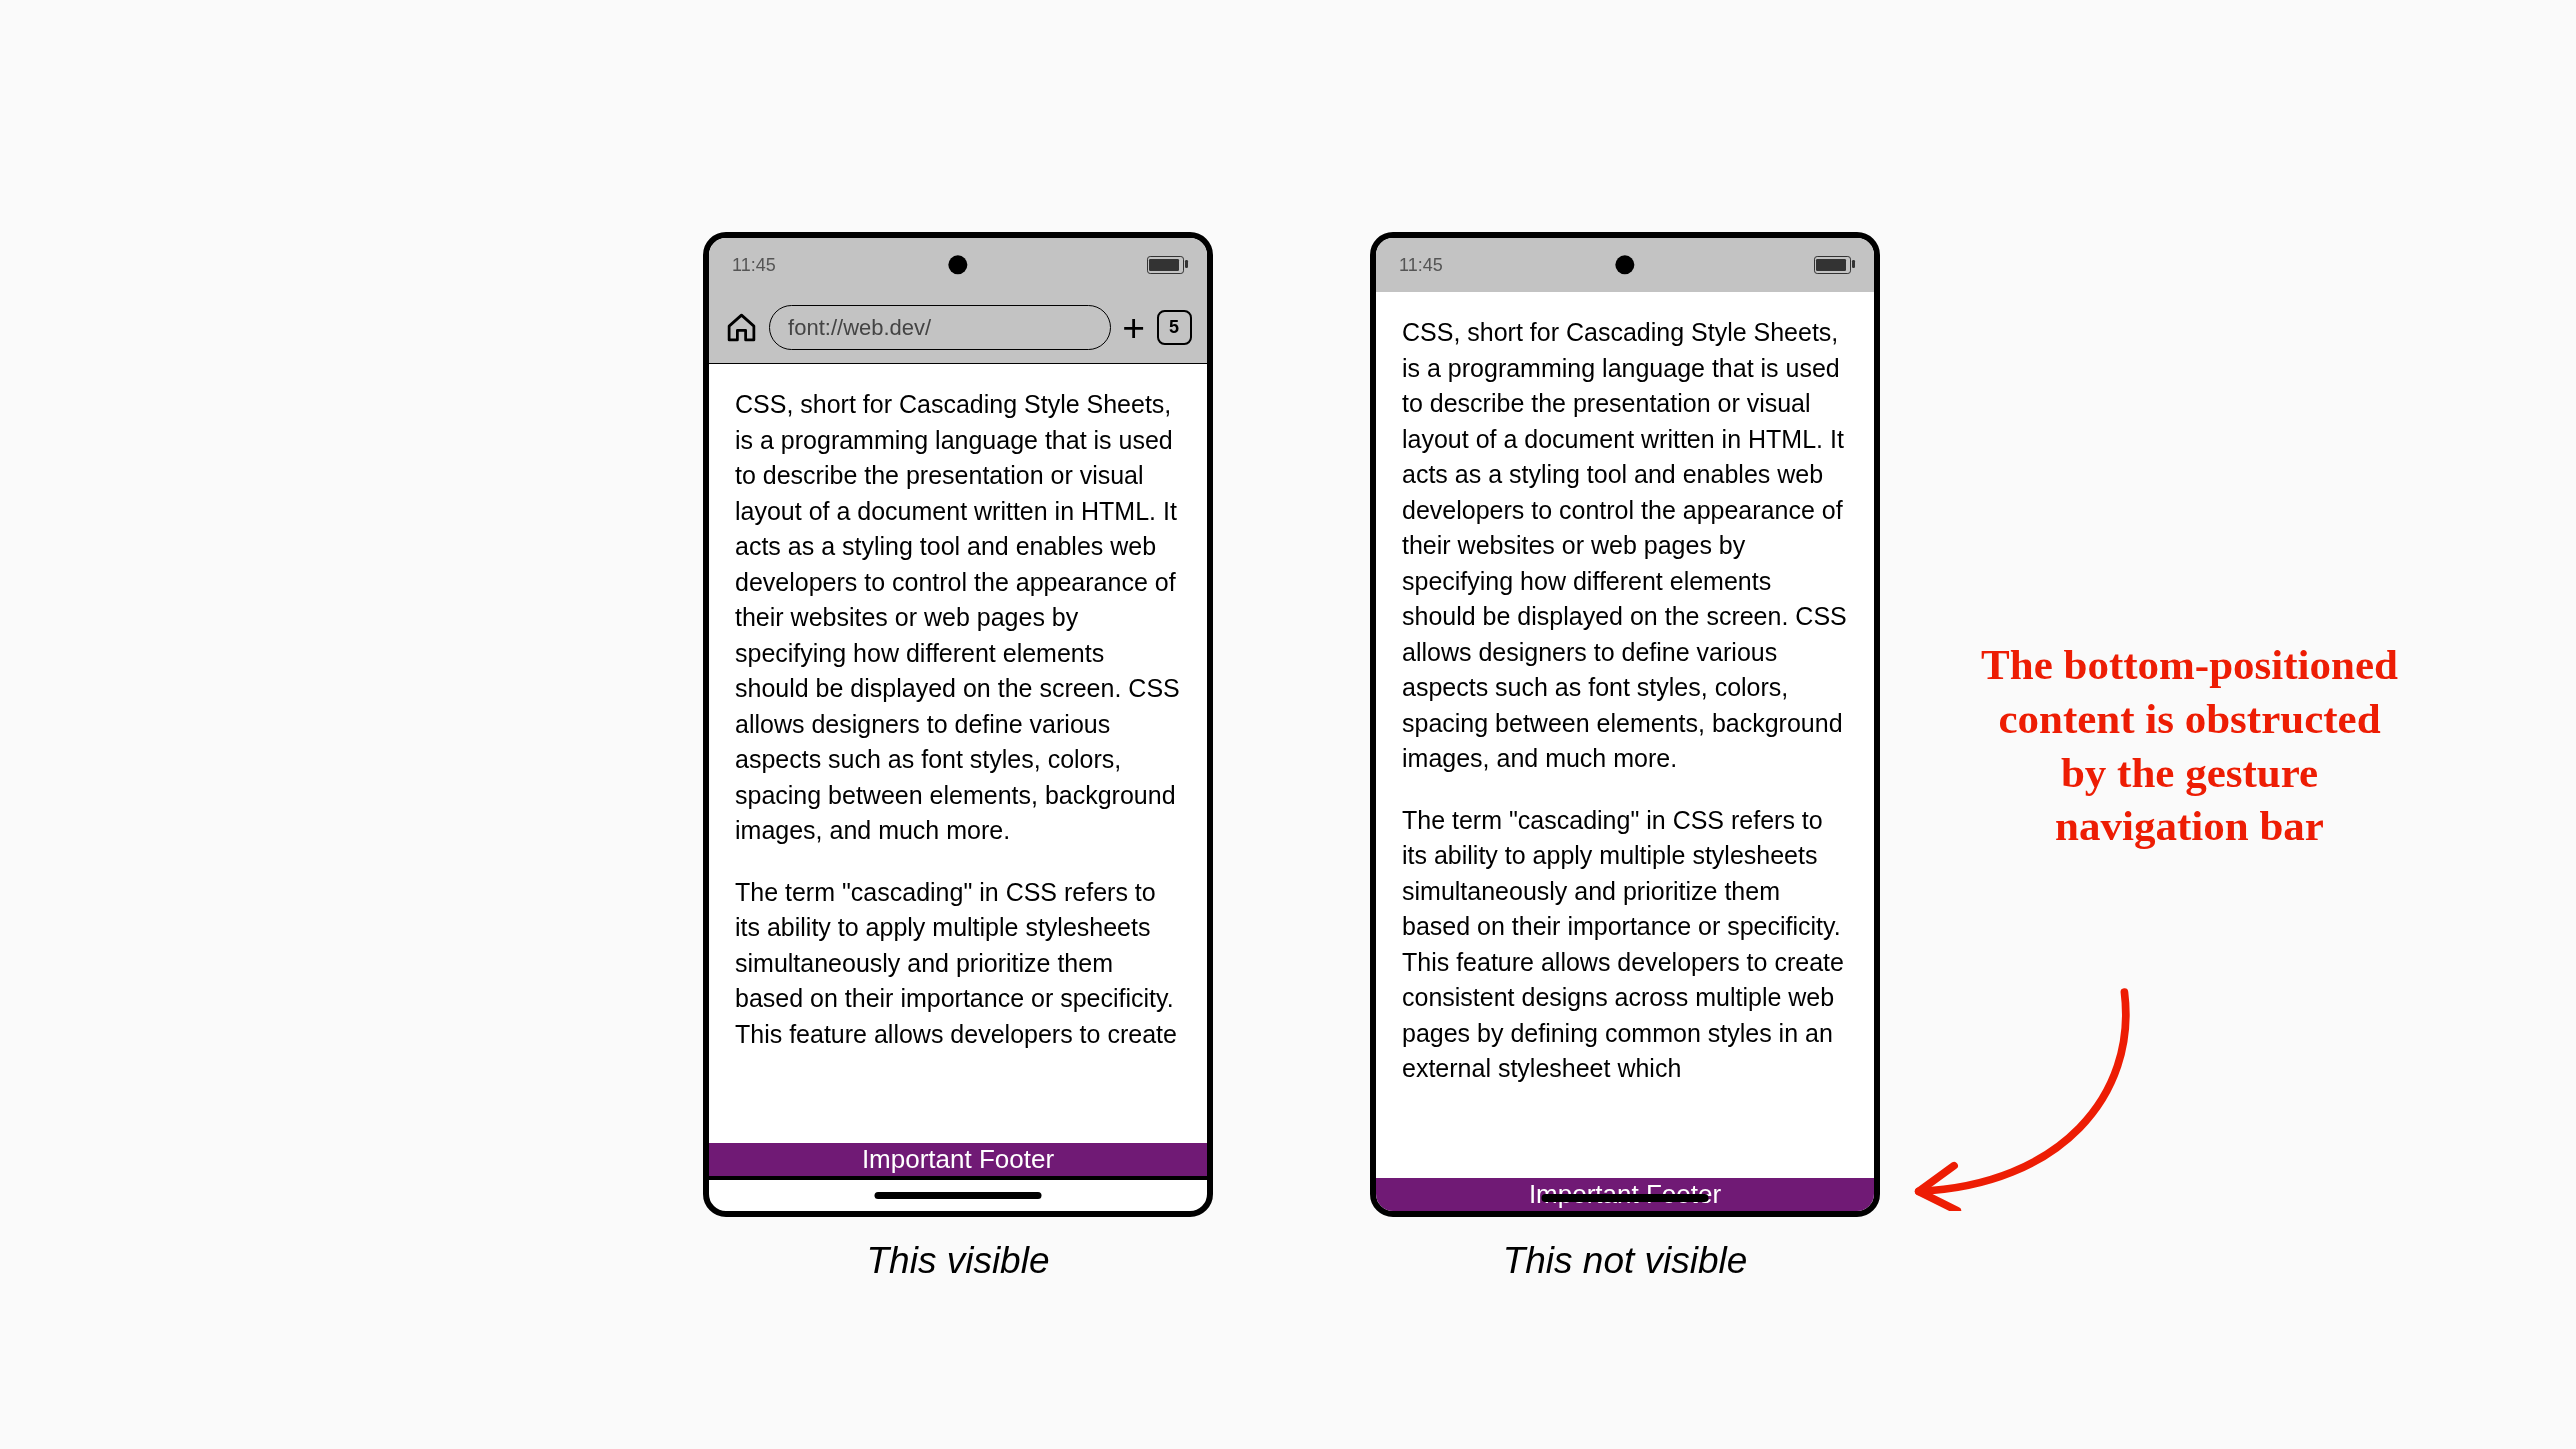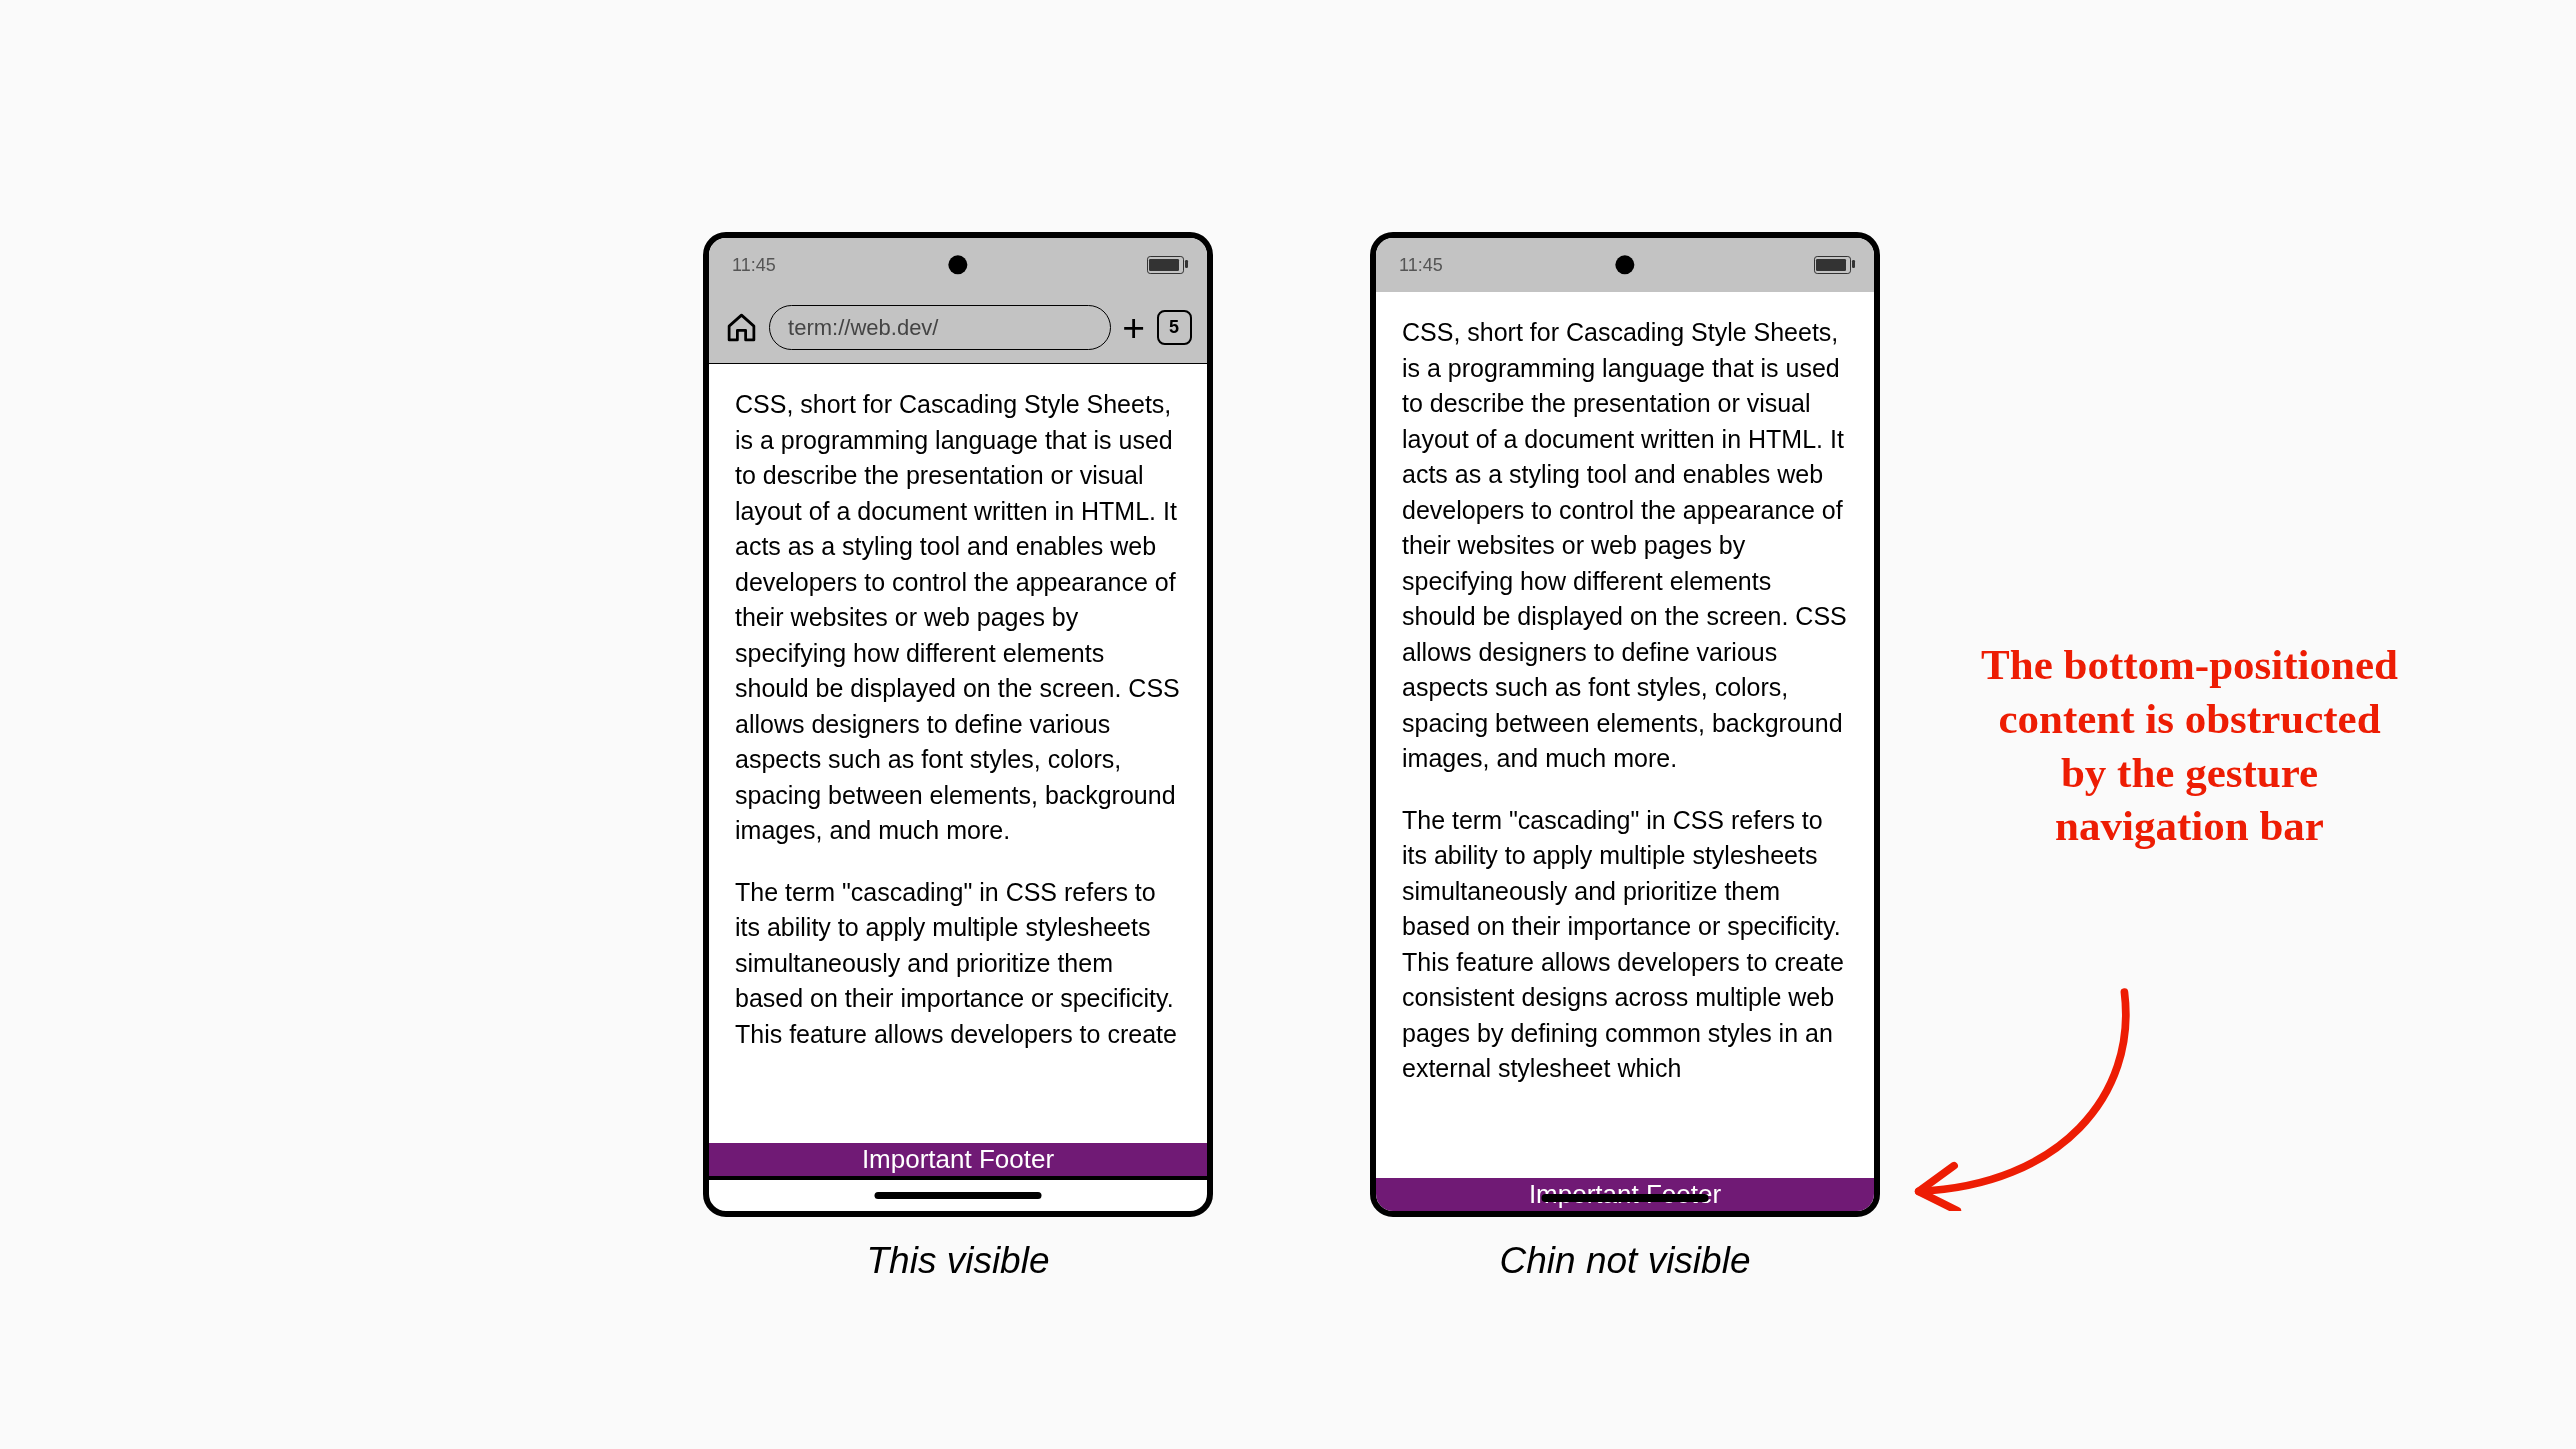--- a/index.html
+++ b/index.html
@@ -205,21 +205,21 @@
     <div class="status-bar">
       <span>11:45</span>
       <span class="camera"></span>
       <span class="battery"></span>
     </div>
     <div class="browser-chrome">
       <svg class="home-icon" viewBox="0 0 24 24">
         <path d="M3 11 L12 3 L21 11 V21 H15 V14 H9 V21 H3 Z" fill="none" stroke="#000" stroke-width="2" stroke-linejoin="round"></path>
       </svg>
       <div class="url-pill">
-        <span>term://web.dev/</span>
+        <span>font://web.dev/</span>
       </div>
       <span class="plus">+</span>
       <div class="tab-count">
         <span>5</span>
       </div>
     </div>
     <div class="content">
       <p>CSS, short for Cascading Style Sheets, is a programming language that is used to describe the presentation or visual layout of a document written in HTML. It acts as a styling tool and enables web developers to control the appearance of their websites or web pages by specifying how different elements should be displayed on the screen. CSS allows designers to define various aspects such as font styles, colors, spacing between elements, background images, and much more.</p>
       <p>The term "cascading" in CSS refers to its ability to apply multiple stylesheets simultaneously and prioritize them based on their importance or specificity. This feature allows developers to create</p>
     </div>
@@ -240,21 +240,21 @@
       <p>CSS, short for Cascading Style Sheets, is a programming language that is used to describe the presentation or visual layout of a document written in HTML. It acts as a styling tool and enables web developers to control the appearance of their websites or web pages by specifying how different elements should be displayed on the screen. CSS allows designers to define various aspects such as font styles, colors, spacing between elements, background images, and much more.</p>
       <p>The term "cascading" in CSS refers to its ability to apply multiple stylesheets simultaneously and prioritize them based on their importance or specificity. This feature allows developers to create consistent designs across multiple web pages by defining common styles in an external stylesheet which</p>
     </div>
     <div class="footer-bar" style="bottom:0;">
       <span>Important Footer</span>
     </div>
     <div class="gesture-bar" style="bottom:9px;"></div>
   </div>
 
   <div class="caption caption-left">This visible</div>
-  <div class="caption caption-right">Chin not visible</div>
+  <div class="caption caption-right">This not visible</div>
 
   <div class="annotation">The bottom-positioned content is obstructed by the gesture navigation bar</div>
   <svg class="arrow" viewBox="0 0 420 360">
     <path d="M360 20 C 380 180, 260 320, 40 330" fill="none" stroke="#ed1d04" stroke-width="12" stroke-linecap="round"></path>
     <path d="M40 330 L95 290 M40 330 L100 360" fill="none" stroke="#ed1d04" stroke-width="12" stroke-linecap="round"></path>
   </svg>
 
 </div>
 
 

